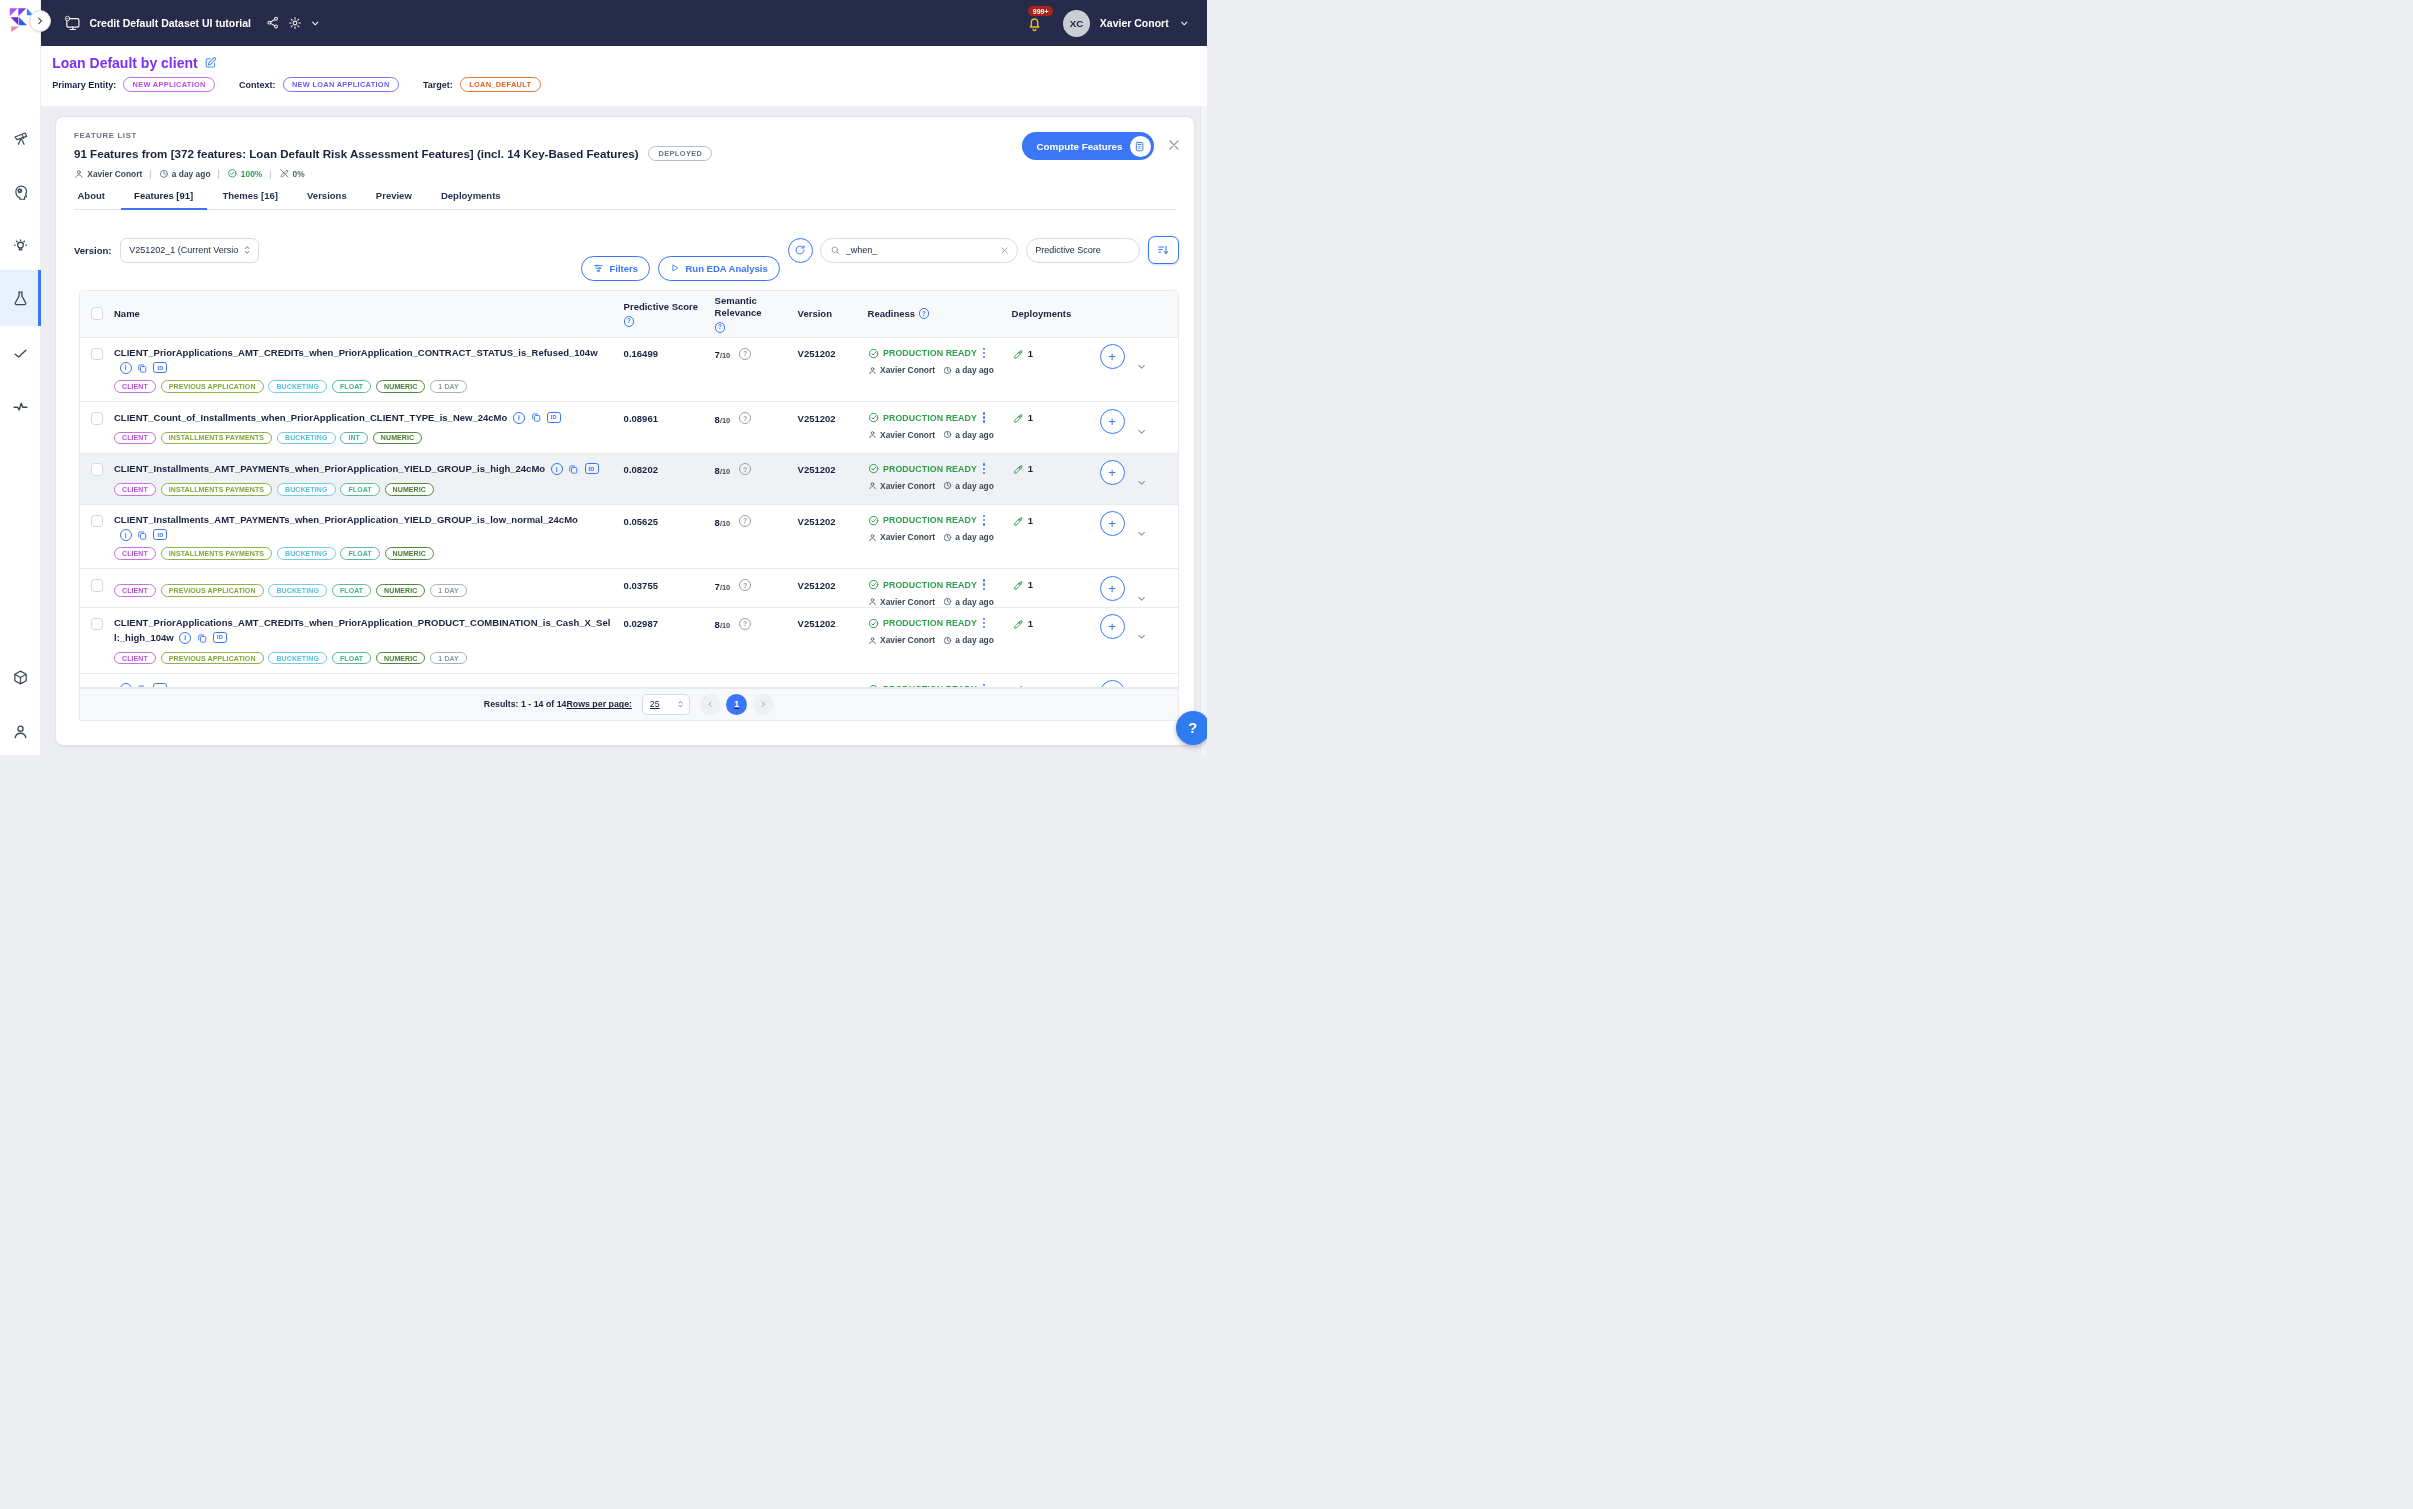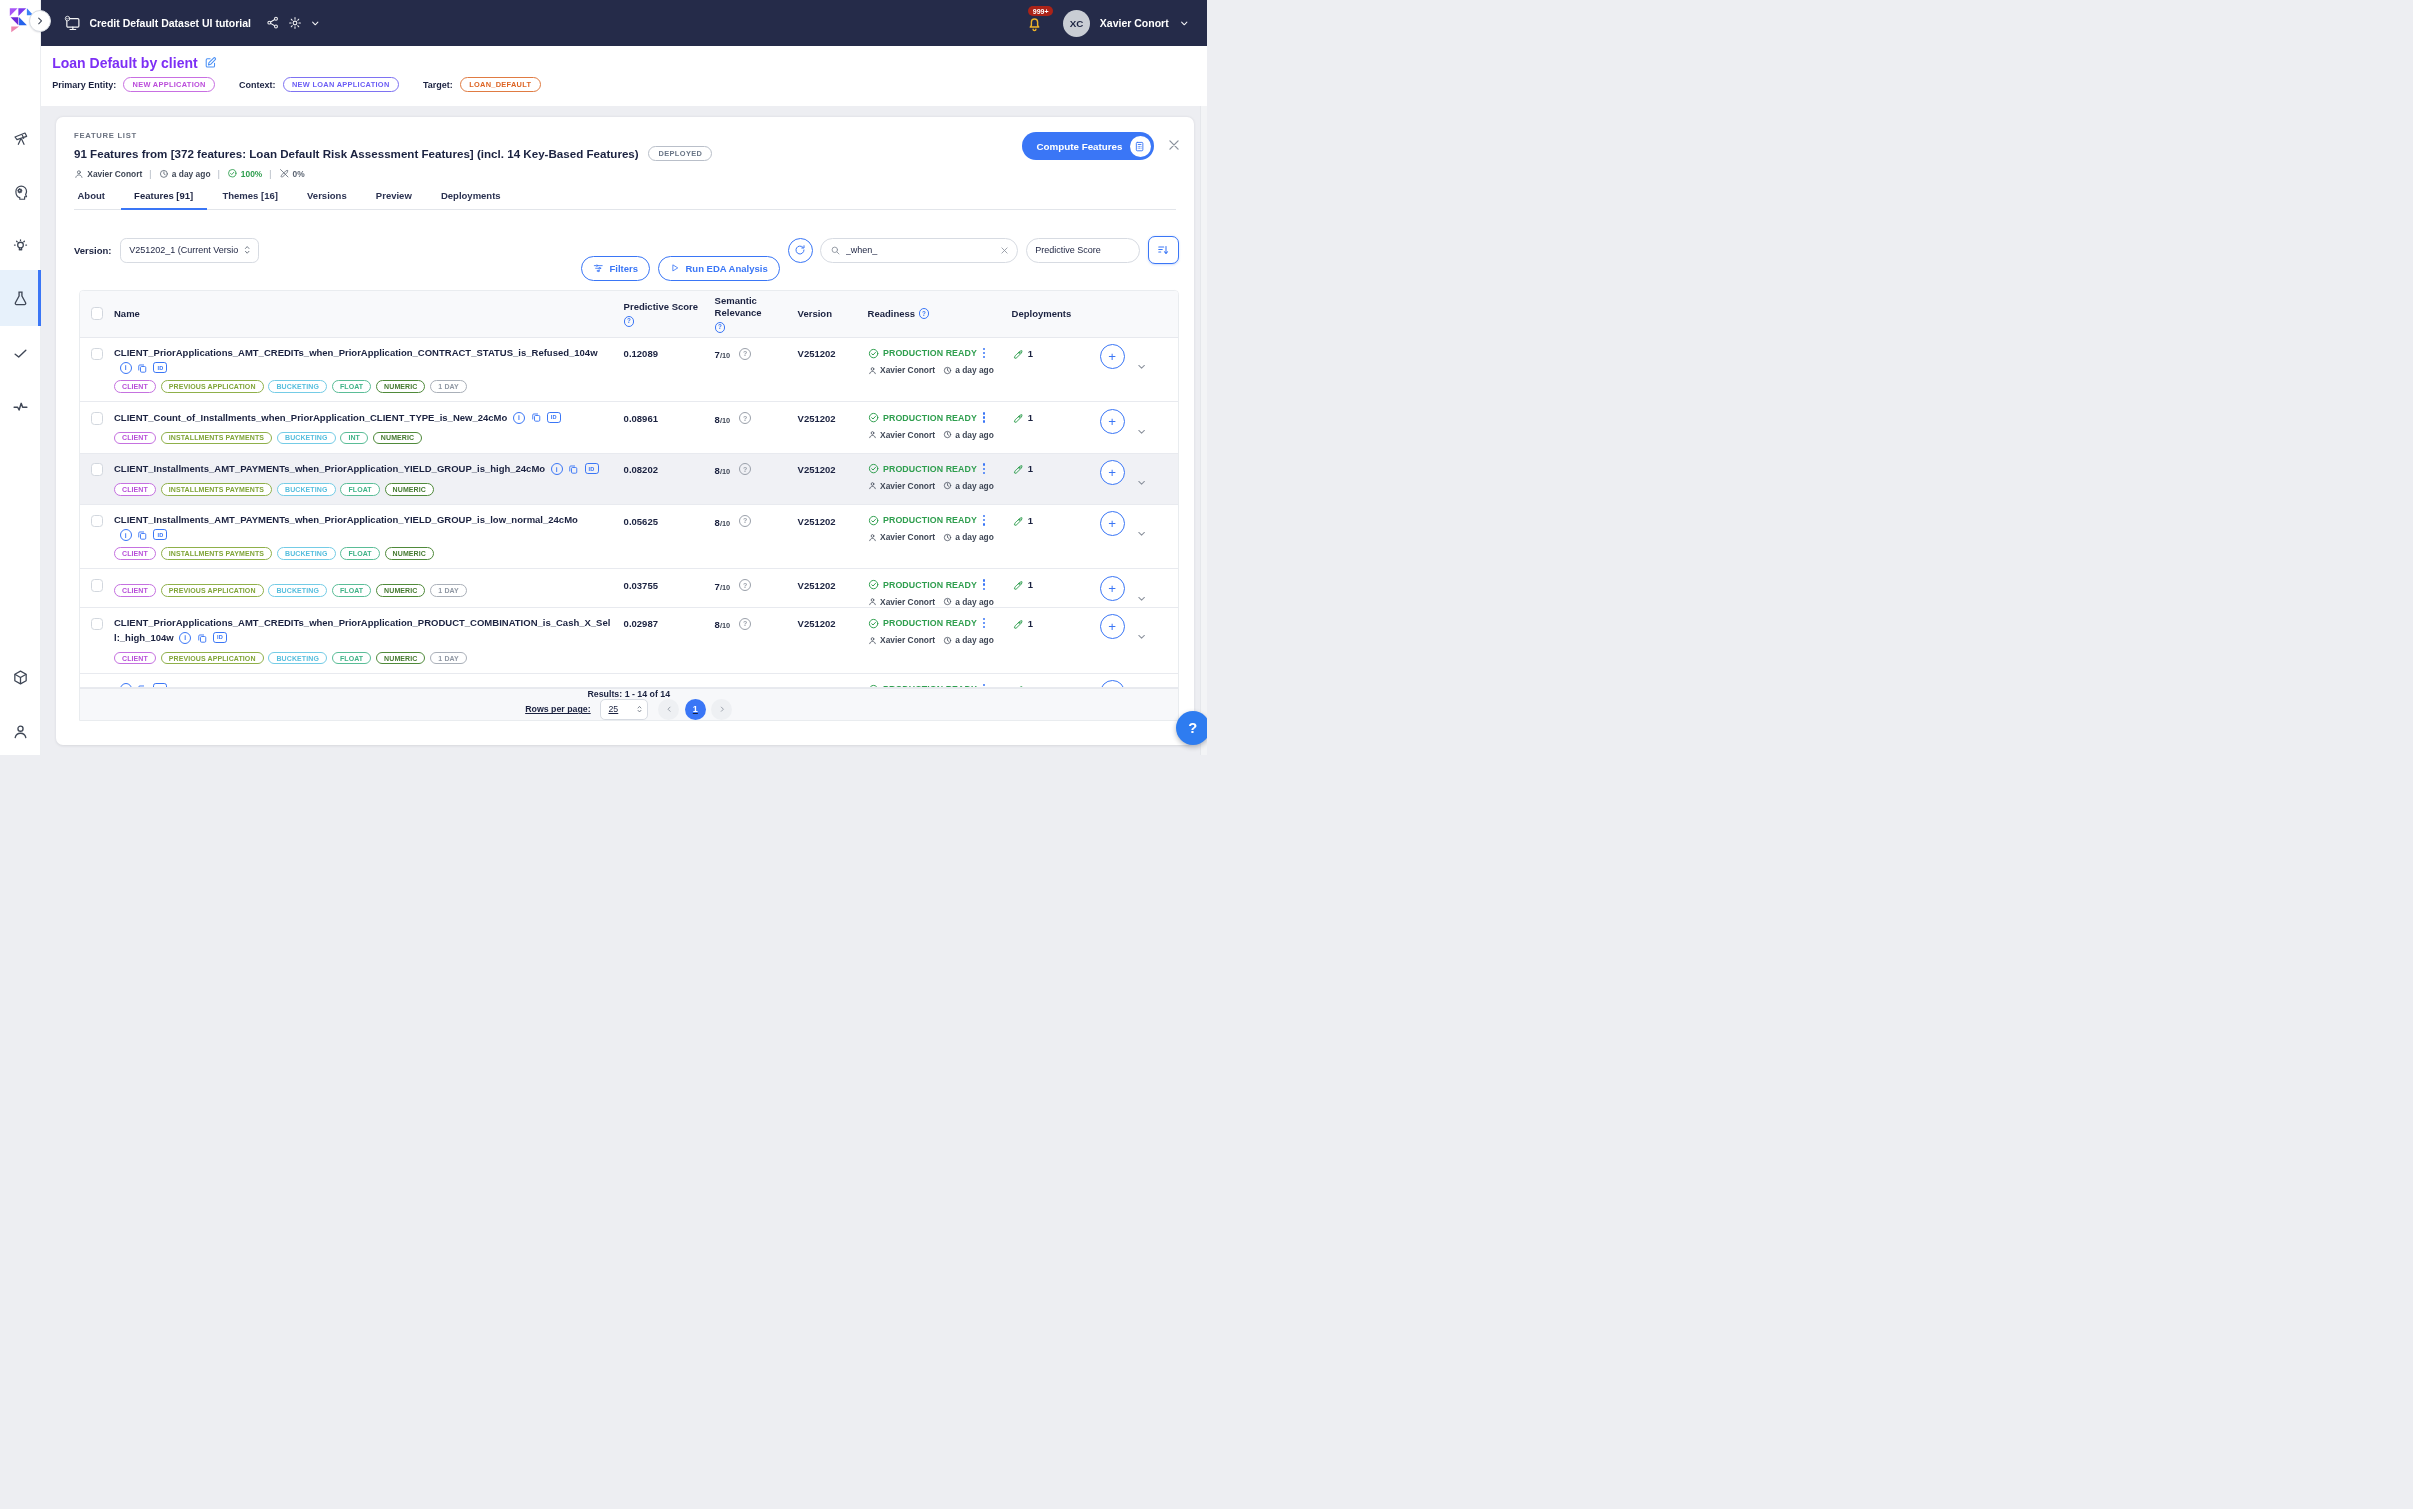--- a/index.html
+++ b/index.html
@@ -122,21 +122,21 @@
   .kebab{width:2.8px;height:11.2px;display:inline-block;position:relative;margin-left:1.4px;cursor:pointer;}
   .kebab i{position:absolute;left:0;width:2.5px;height:2.5px;border-radius:50%;background:var(--blue);}
   .kebab i:nth-child(1){top:0;} .kebab i:nth-child(2){top:4.2px;} .kebab i:nth-child(3){top:8.4px;}
   .who-line{display:flex;align-items:center;gap:3.5px;margin-top:6.3px;font-size:8.4px;color:#3f4756;font-weight:600;}
   .dep-cell{padding-top:9.8px;display:flex;align-items:flex-start;gap:4.2px;font-size:9.5px;font-weight:700;color:var(--ink);}
   .act-cell{padding-top:6.3px;display:flex;align-items:flex-start;gap:11.2px;}
   .plus-btn{width:25px;height:25px;border-radius:50%;border:1.1px solid var(--blue);color:var(--blue);display:flex;align-items:center;justify-content:center;font-size:13.3px;font-weight:400;cursor:pointer;background:#fff;}
   .row-chev{margin-top:17px;color:#8a919c;cursor:pointer;}
 
   
-  .tfoot{display:flex;align-items:center;justify-content:center;background:#f7f8fa;border-top:0.7px solid var(--border);height:32px;padding:0 9.8px 0 9.8px;flex-direction:column;}
+  .tfoot{display:flex;align-items:center;justify-content:center;background:#f7f8fa;border-top:0.7px solid var(--border);height:32px;padding:0 9.8px 0 9.8px;}
   .results{font-size:8.8px;font-weight:700;color:var(--ink);}
   .tf-right{display:flex;align-items:center;gap:9.8px;text-decoration:underline;}
   .rpp-label{font-size:8.8px;font-weight:700;color:var(--ink);}
   .rpp-select{height:21px;width:48px;border-radius:4.9px;font-size:8.8px;padding:0 4.9px 0 7px;}
   .pag{display:flex;align-items:center;gap:5.6px;}
   .pg-btn{width:21px;height:21px;border-radius:50%;background:#eef0f3;color:#8a919c;display:flex;align-items:center;justify-content:center;cursor:pointer;}
   .pg-cur{width:21px;height:21px;border-radius:50%;background:var(--blue);color:#fff;font-size:9px;font-weight:700;display:flex;align-items:center;justify-content:center;cursor:pointer;}
 
   .help-fab{position:absolute;right:-2.8px;bottom:9.8px;width:34px;height:34px;border-radius:50%;background:#2e7cf0;color:#fff;font-size:14.7px;font-weight:800;display:flex;align-items:center;justify-content:center;box-shadow:0 2.1px 5.6px rgba(16,24,40,.3);z-index:6;cursor:pointer;}
 </style>
@@ -451,21 +451,21 @@
       </div>
       <div class="tags">
               <span class="tag t-entity">CLIENT</span>
               <span class="tag t-table">PREVIOUS APPLICATION</span>
               <span class="tag t-transform">BUCKETING</span>
               <span class="tag t-dtype">FLOAT</span>
               <span class="tag t-semantic">NUMERIC</span>
               <span class="tag t-window">1 DAY</span>
             </div>
     </div>
-    <div class="score-cell">0.12089</div>
+    <div class="score-cell">0.16499</div>
     <div class="sem-cell">
       <span><span class="sem-num">7</span><span class="sem-den">/10</span></span>
       <span class="qmark">?</span>
     </div>
     <div class="ver-cell">V251202</div>
     <div class="ready-cell">
       <div class="ready-line">
         <svg width="11.2" height="11.2" viewBox="0 0 24 24" fill="none" stroke="#2e9e4e" stroke-width="2.1" stroke-linecap="round" stroke-linejoin="round">
                 <circle cx="12" cy="12" r="9"></circle>
                 <polyline points="8,12.4 10.8,15 16,9.5"></polyline>

